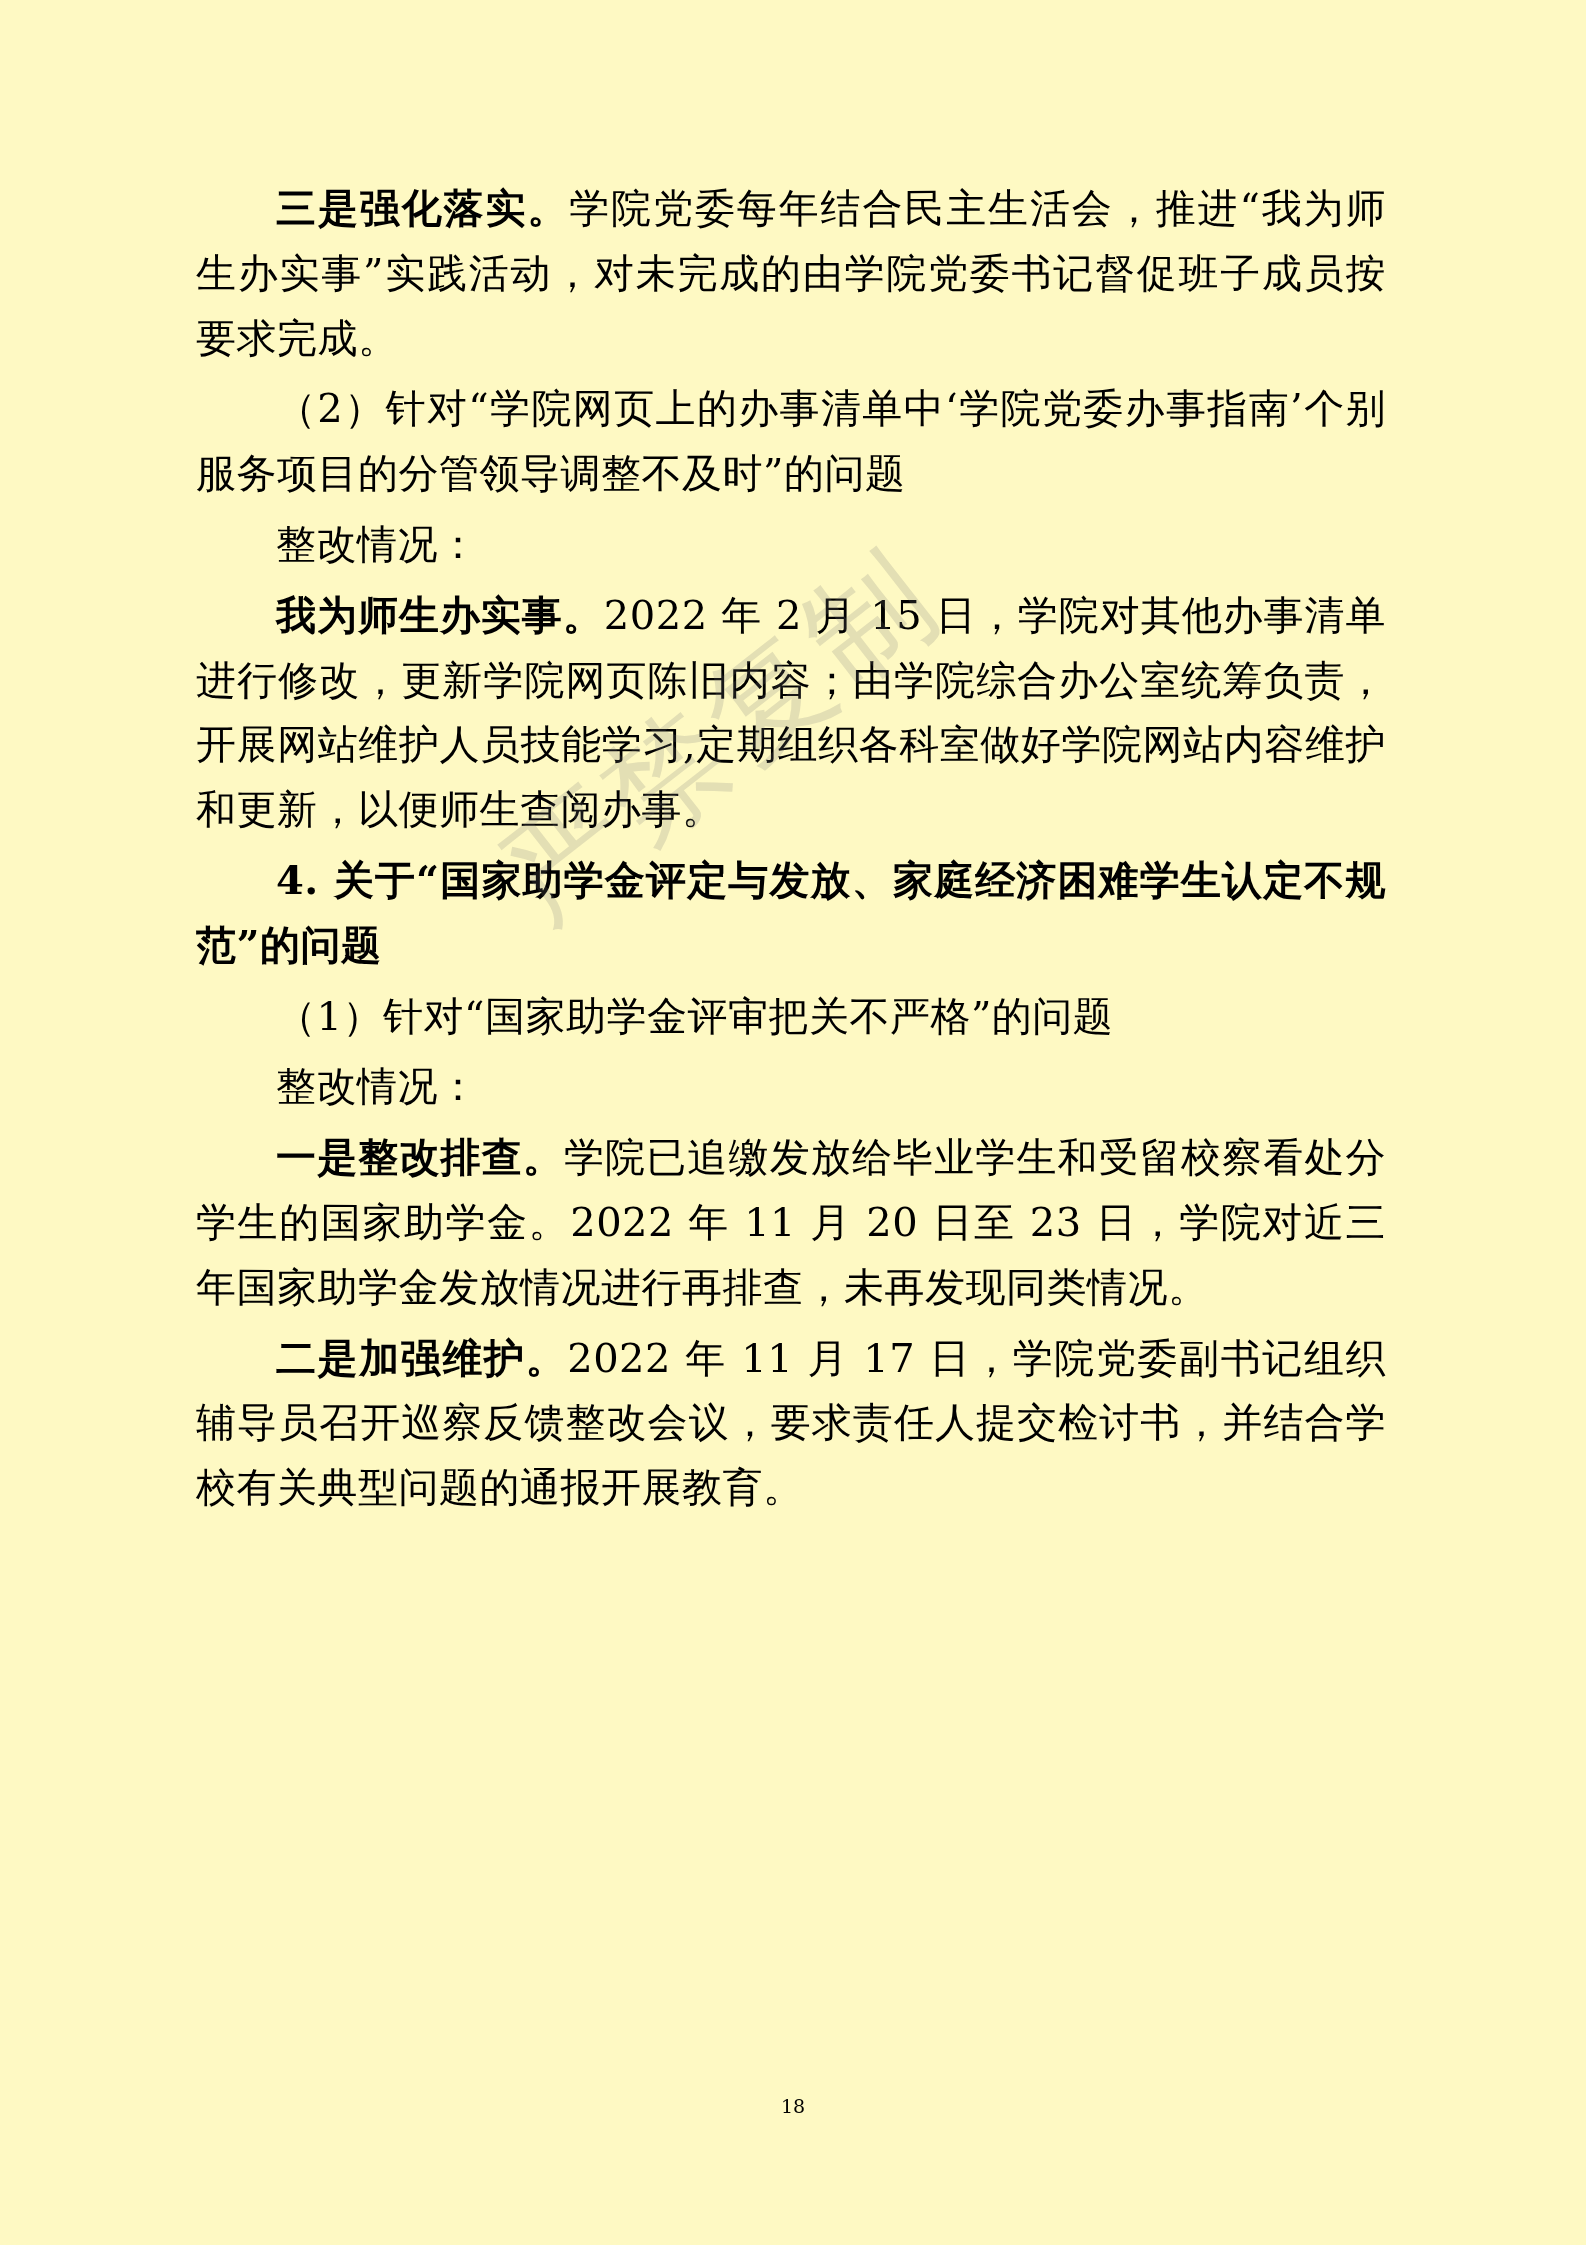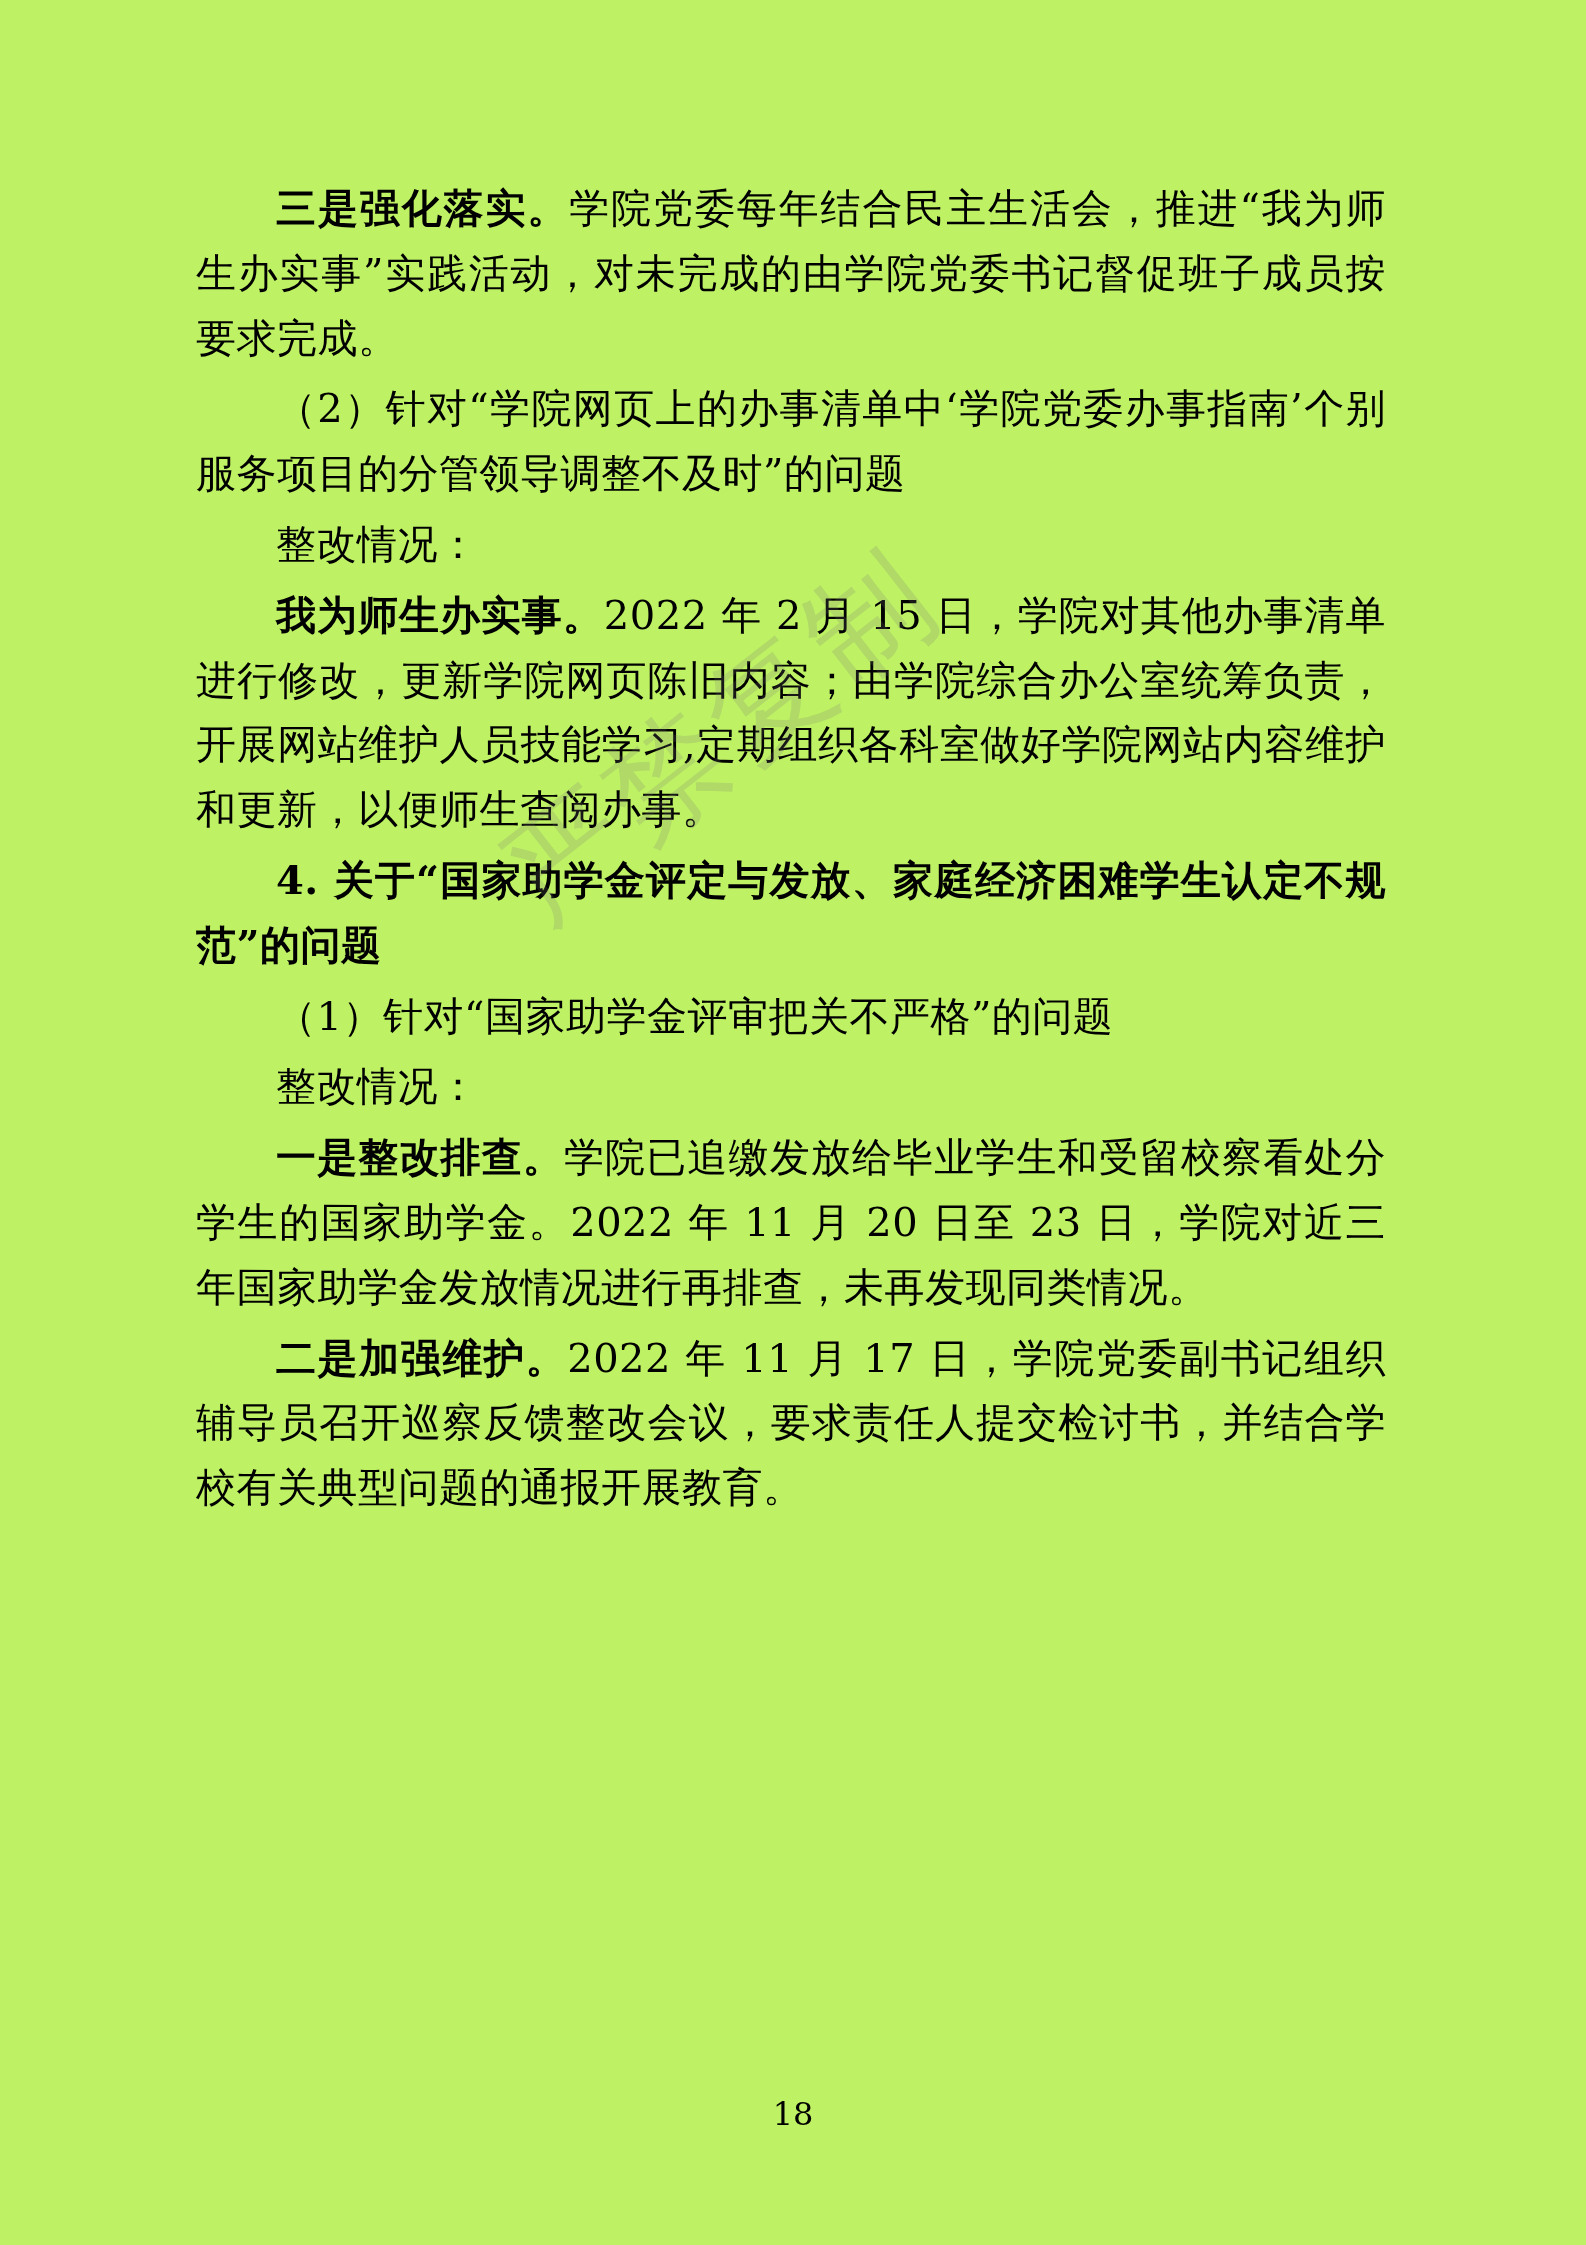--- a/index.html
+++ b/index.html
@@ -8,21 +8,21 @@
     background: #ffffff;
   }
   body {
     font-family: "DejaVu Serif", "Liberation Serif", serif;
     color: #000000;
   }
   .page {
     position: relative;
     width: 1586px;
     height: 2245px;
-    background: #bef264;
+    background: #fef9c3;
     overflow: hidden;
   }
   .content {
     position: absolute;
     left: 196px;
     top: 176px;
     width: 1190px;
   }
   p {
     margin: 0 0 6px 0;
@@ -63,21 +63,21 @@
     transform: rotate(-38deg);
     transform-origin: left top;
     letter-spacing: 8px;
   }
   .page-number {
     position: absolute;
     left: 0;
     top: 2095px;
     width: 100%;
     text-align: center;
-    font-size: 32px;
+    font-size: 19px;
     font-family: "DejaVu Serif", "Liberation Serif", serif;
     color: #000;
   }
 </style>
 </head>
 <body>
 
 <div class="page">
 
   <div class="content">

